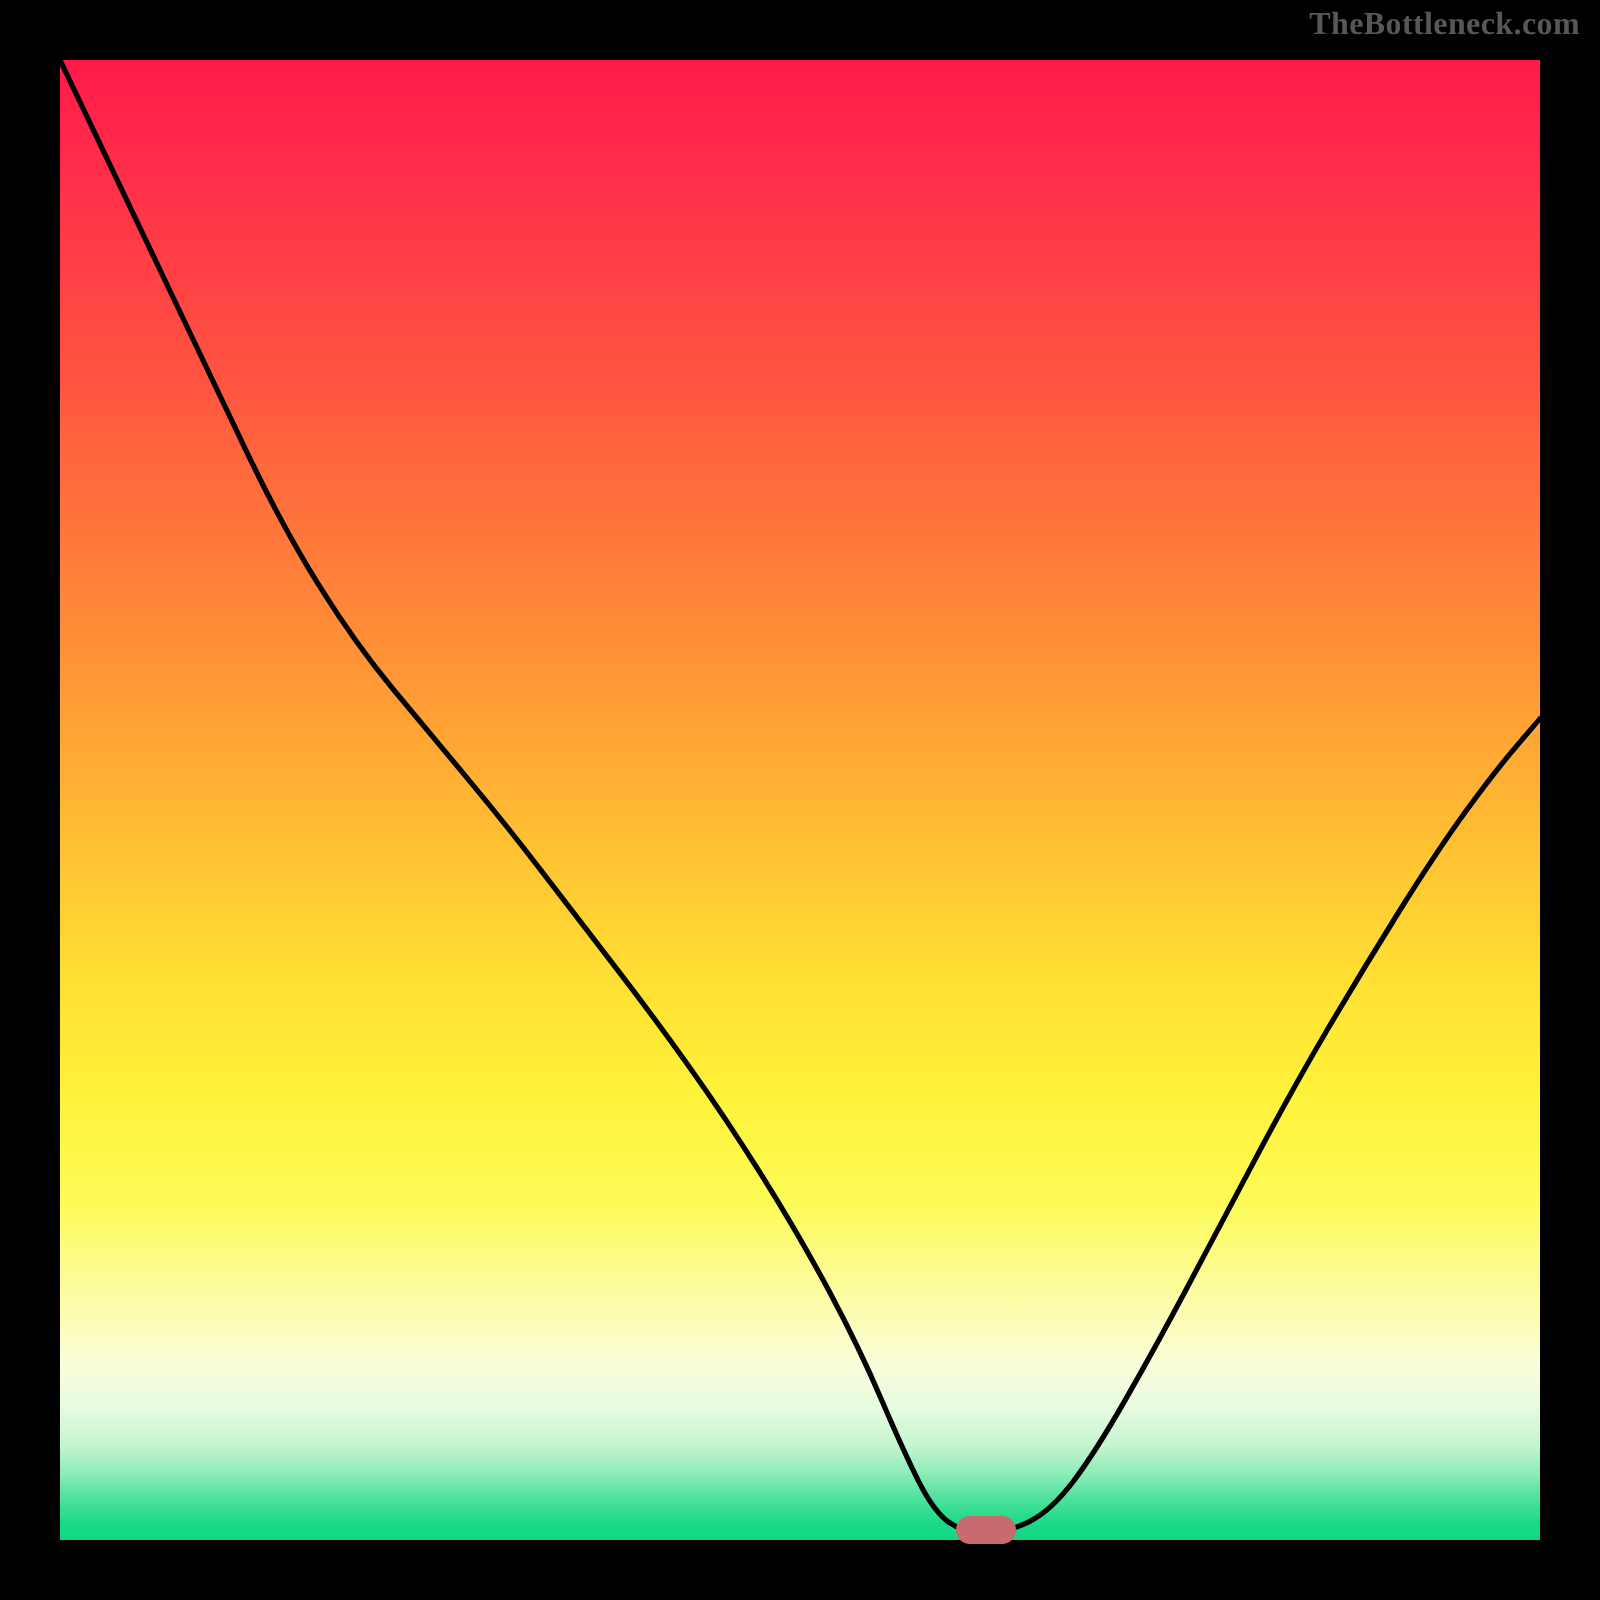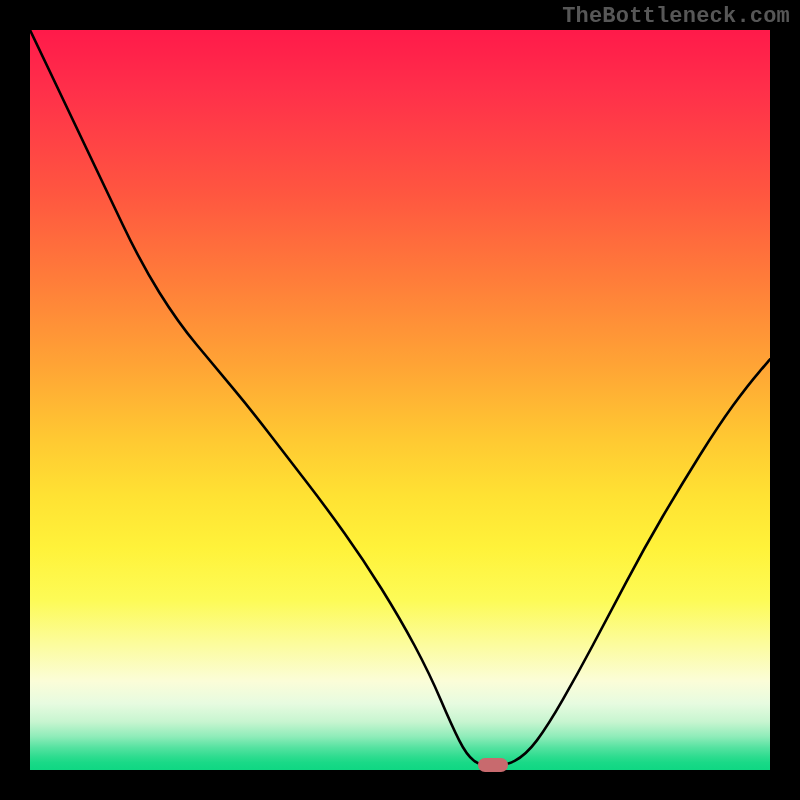--- a/index.html
+++ b/index.html
@@ -13,22 +13,22 @@
   .stage {
     position: relative;
     width: 800px;
     height: 800px;
     background: #000;
   }
   .watermark {
     position: absolute;
     top: 4px;
     right: 10px;
-    font-family: Liberation Mono, monospace;
-    font-size: 22px;
+    font-family: Liberation Serif, serif;
+    font-size: 16px;
     font-weight: 600;
     color: #575757;
     letter-spacing: 0.2px;
     user-select: none;
   }
   .plot {
     position: absolute;
     left: 30px;
     top: 30px;
     width: 740px;

